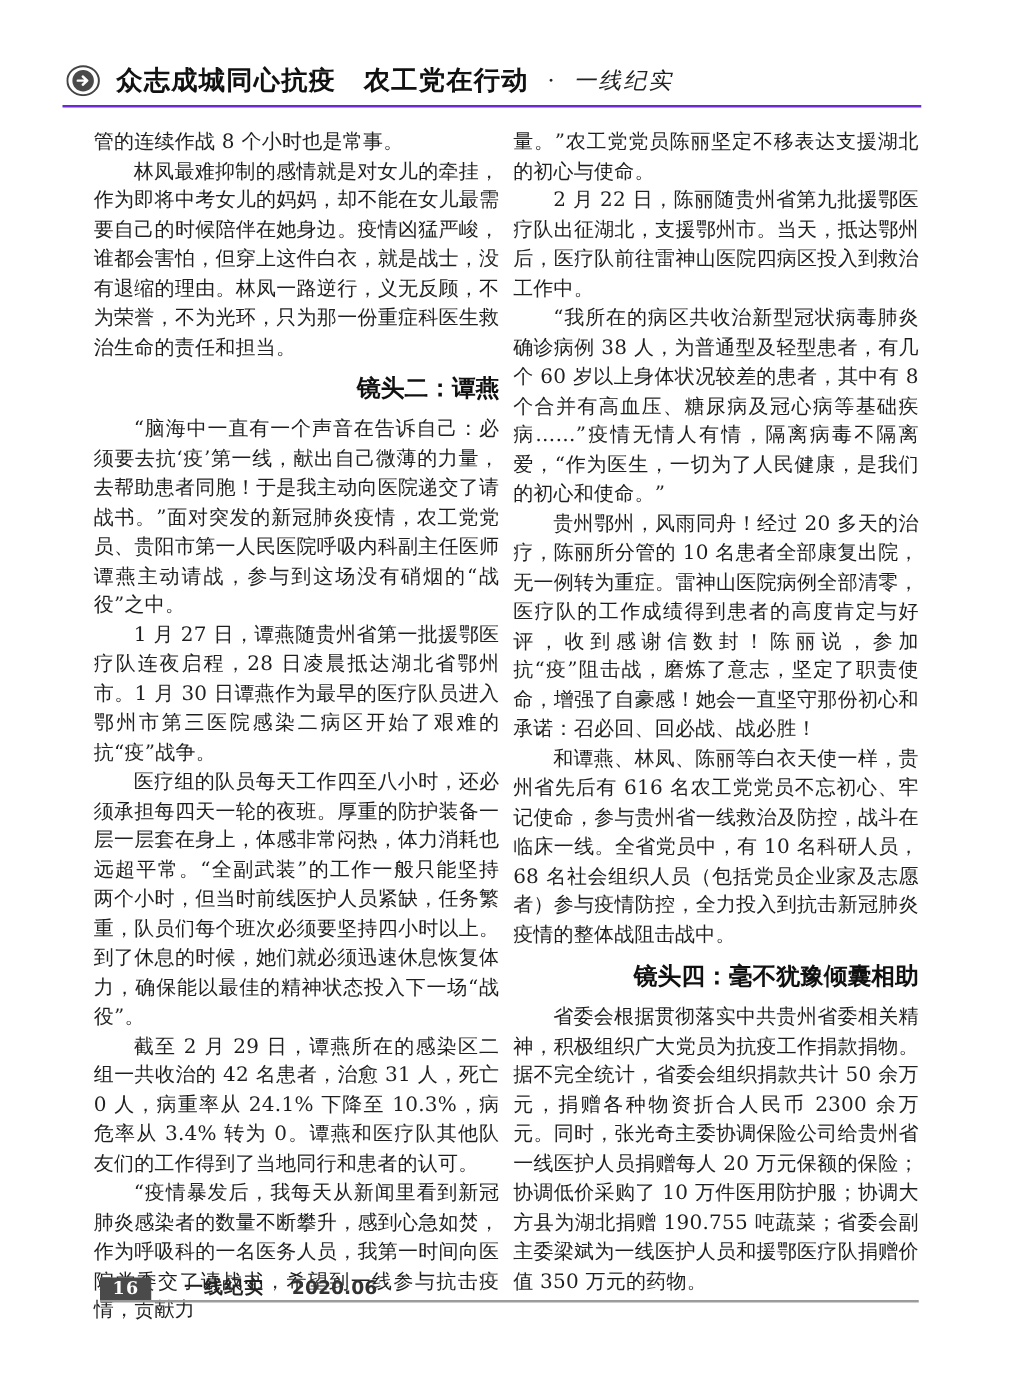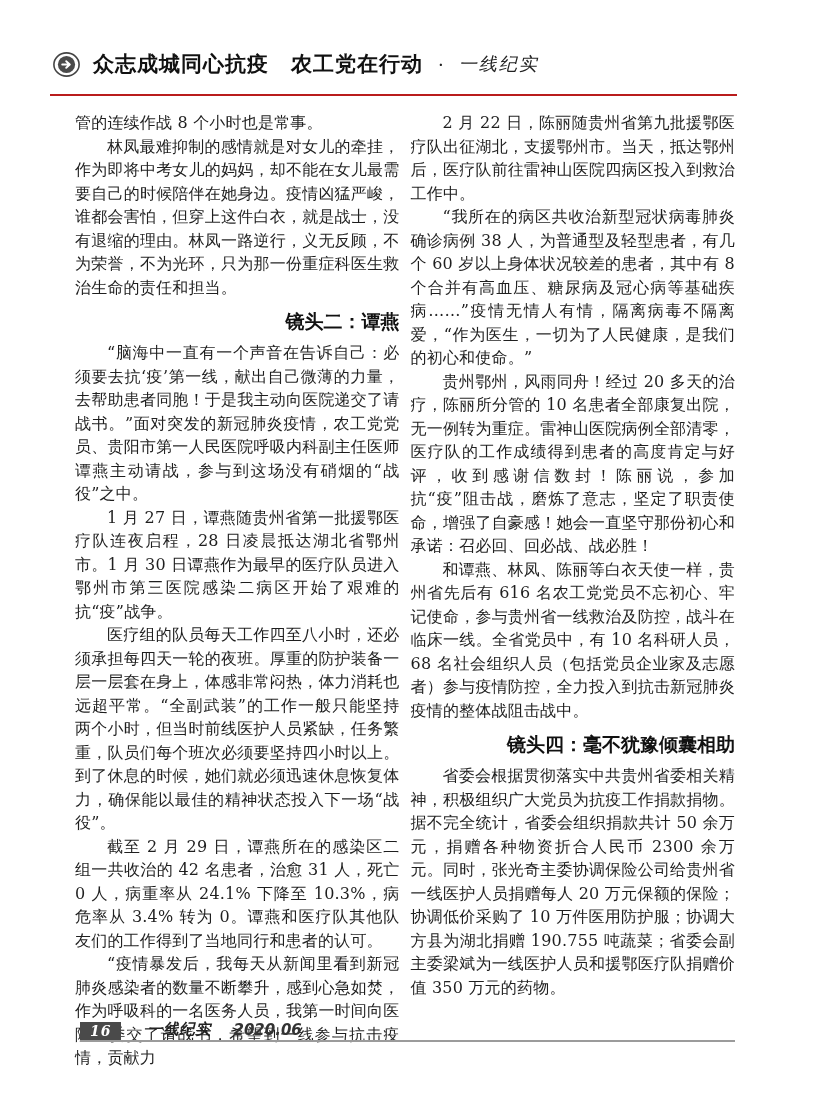--- a/index.html
+++ b/index.html
@@ -8,22 +8,22 @@
     width: 816px;
     height: 1099px;
     background: #ffffff;
     overflow: hidden;
     font-family: "DejaVu Serif", "Liberation Serif", serif;
     color: #1f1f1f;
   }
   
   .header {
     margin: 50px 79px 0 50px;
-    border-bottom: 2px solid #b91c1c;
-    padding-bottom: 16px;
+    border-bottom: 2px solid #6d28d9;
+    padding-bottom: 6px;
   }
   .header-row {
     display: flex;
     align-items: center;
     gap: 13px;
     padding-left: 3px;
   }
   .header-icon { width: 27px; height: 25px; display: block; flex: 0 0 auto; }
   .header-title-main {
     font-family: "DejaVu Sans", "Liberation Sans", sans-serif;
@@ -64,21 +64,20 @@
     font-weight: bold;
     color: #111;
     line-height: 24px;
   }
   
   .footer {
     position: absolute;
     left: 80px;
     right: 81px;
     top: 1020px;
-    font-style: italic;
   }
   .footer-row {
     display: flex;
     align-items: flex-end;
     gap: 0;
     border-bottom: 2px solid #9b9b9b;
   }
   .page-number-box {
     background: #4a4a4a;
     color: #ffffff;
@@ -127,20 +126,21 @@
         <p class="para">管的连续作战 8 个小时也是常事。</p>
         <p class="para indent">林凤最难抑制的感情就是对女儿的牵挂，作为即将中考女儿的妈妈，却不能在女儿最需要自己的时候陪伴在她身边。疫情凶猛严峻，谁都会害怕，但穿上这件白衣，就是战士，没有退缩的理由。林凤一路逆行，义无反顾，不为荣誉，不为光环，只为那一份重症科医生救治生命的责任和担当。</p>
         <h3 class="section-heading">镜头二：谭燕</h3>
         <p class="para indent">“脑海中一直有一个声音在告诉自己：必须要去抗‘疫’第一线，献出自己微薄的力量，去帮助患者同胞！于是我主动向医院递交了请战书。”面对突发的新冠肺炎疫情，农工党党员、贵阳市第一人民医院呼吸内科副主任医师谭燕主动请战，参与到这场没有硝烟的“战役”之中。</p>
         <p class="para indent">1 月 27 日，谭燕随贵州省第一批援鄂医疗队连夜启程，28 日凌晨抵达湖北省鄂州市。1 月 30 日谭燕作为最早的医疗队员进入鄂州市第三医院感染二病区开始了艰难的抗“疫”战争。</p>
         <p class="para indent">医疗组的队员每天工作四至八小时，还必须承担每四天一轮的夜班。厚重的防护装备一层一层套在身上，体感非常闷热，体力消耗也远超平常。“全副武装”的工作一般只能坚持两个小时，但当时前线医护人员紧缺，任务繁重，队员们每个班次必须要坚持四小时以上。到了休息的时候，她们就必须迅速休息恢复体力，确保能以最佳的精神状态投入下一场“战役”。</p>
         <p class="para indent">截至 2 月 29 日，谭燕所在的感染区二组一共收治的 42 名患者，治愈 31 人，死亡 0 人，病重率从 24.1% 下降至 10.3%，病危率从 3.4% 转为 0。谭燕和医疗队其他队友们的工作得到了当地同行和患者的认可。</p>
         <p class="para indent">“疫情暴发后，我每天从新闻里看到新冠肺炎感染者的数量不断攀升，感到心急如焚，作为呼吸科的一名医务人员，我第一时间向医院党委交了请战书，希望到一线参与抗击疫情，贡献力</p>
       </div>
     <div class="col">
+        <p class="para">量。”农工党党员陈丽坚定不移表达支援湖北的初心与使命。</p>
         <p class="para indent">2 月 22 日，陈丽随贵州省第九批援鄂医疗队出征湖北，支援鄂州市。当天，抵达鄂州后，医疗队前往雷神山医院四病区投入到救治工作中。</p>
         <p class="para indent">“我所在的病区共收治新型冠状病毒肺炎确诊病例 38 人，为普通型及轻型患者，有几个 60 岁以上身体状况较差的患者，其中有 8 个合并有高血压、糖尿病及冠心病等基础疾病……”疫情无情人有情，隔离病毒不隔离爱，“作为医生，一切为了人民健康，是我们的初心和使命。”</p>
         <p class="para indent">贵州鄂州，风雨同舟！经过 20 多天的治疗，陈丽所分管的 10 名患者全部康复出院，无一例转为重症。雷神山医院病例全部清零，医疗队的工作成绩得到患者的高度肯定与好评，收到感谢信数封！陈丽说，参加抗“疫”阻击战，磨炼了意志，坚定了职责使命，增强了自豪感！她会一直坚守那份初心和承诺：召必回、回必战、战必胜！</p>
         <p class="para indent">和谭燕、林凤、陈丽等白衣天使一样，贵州省先后有 616 名农工党党员不忘初心、牢记使命，参与贵州省一线救治及防控，战斗在临床一线。全省党员中，有 10 名科研人员，68 名社会组织人员（包括党员企业家及志愿者）参与疫情防控，全力投入到抗击新冠肺炎疫情的整体战阻击战中。</p>
         <h3 class="section-heading">镜头四：毫不犹豫倾囊相助</h3>
         <p class="para indent">省委会根据贯彻落实中共贵州省委相关精神，积极组织广大党员为抗疫工作捐款捐物。据不完全统计，省委会组织捐款共计 50 余万元，捐赠各种物资折合人民币 2300 余万元。同时，张光奇主委协调保险公司给贵州省一线医护人员捐赠每人 20 万元保额的保险；协调低价采购了 10 万件医用防护服；协调大方县为湖北捐赠 190.755 吨蔬菜；省委会副主委梁斌为一线医护人员和援鄂医疗队捐赠价值 350 万元的药物。</p>
       </div>
   </div>
 
   <div class="footer">

